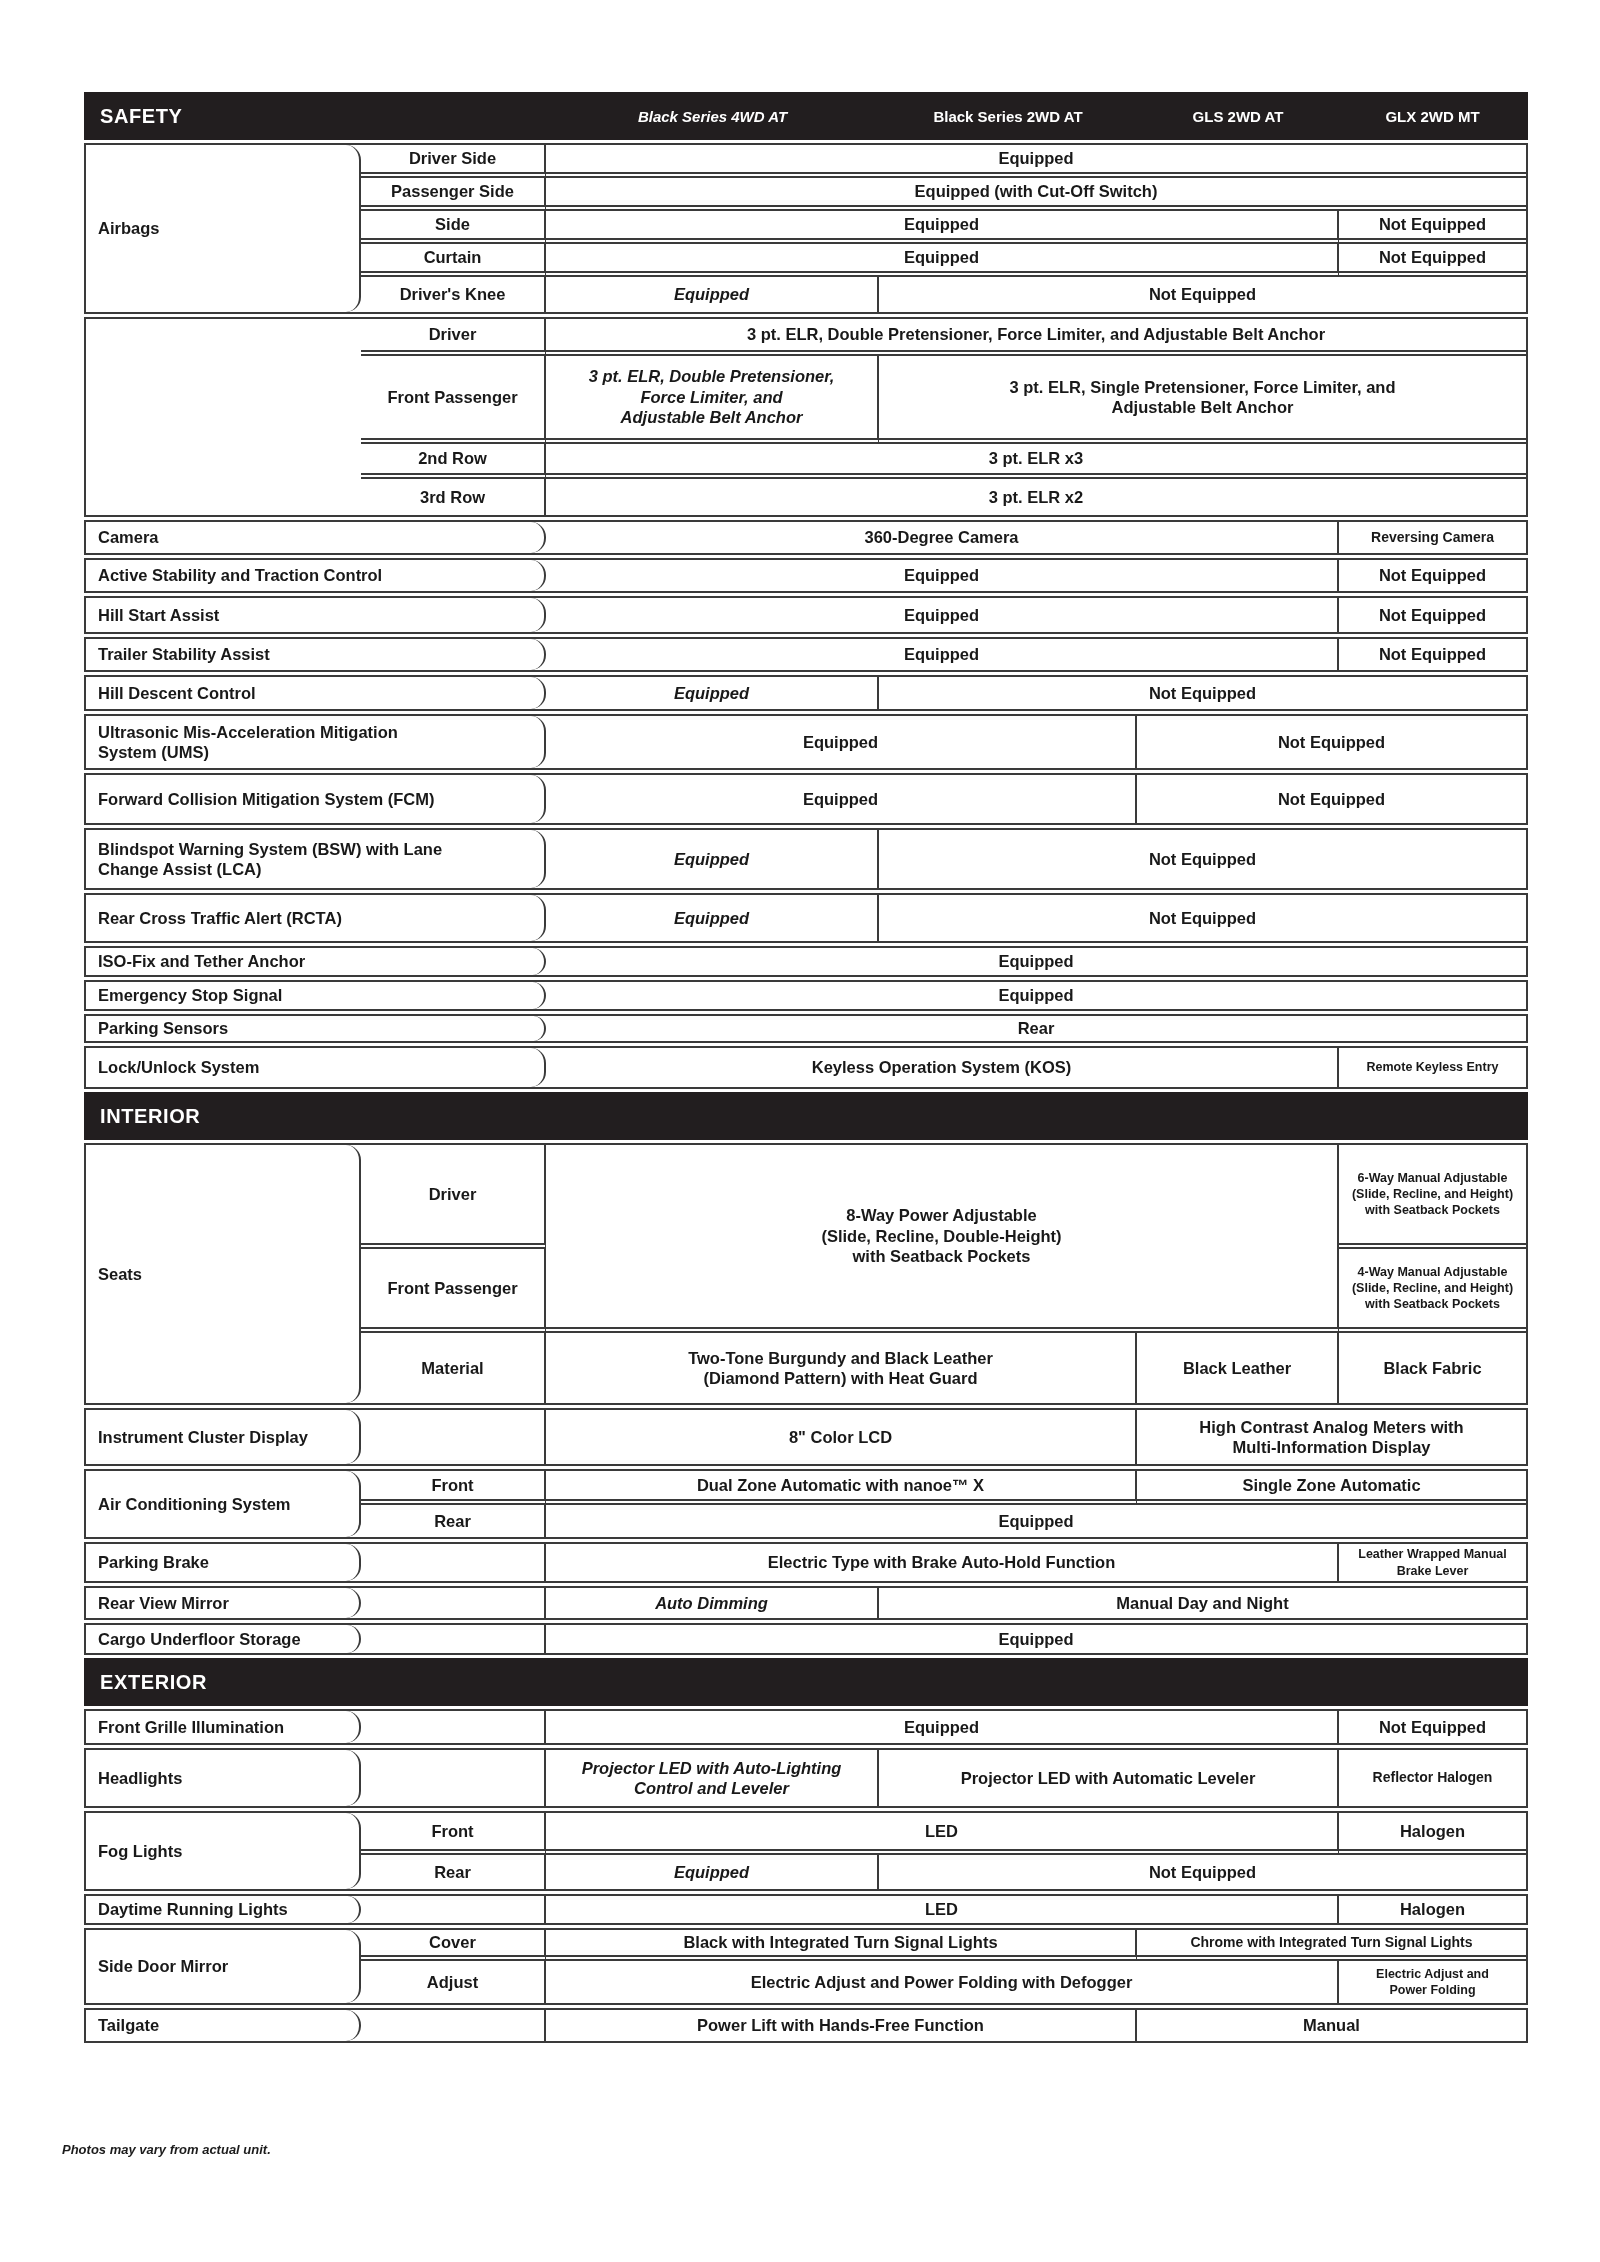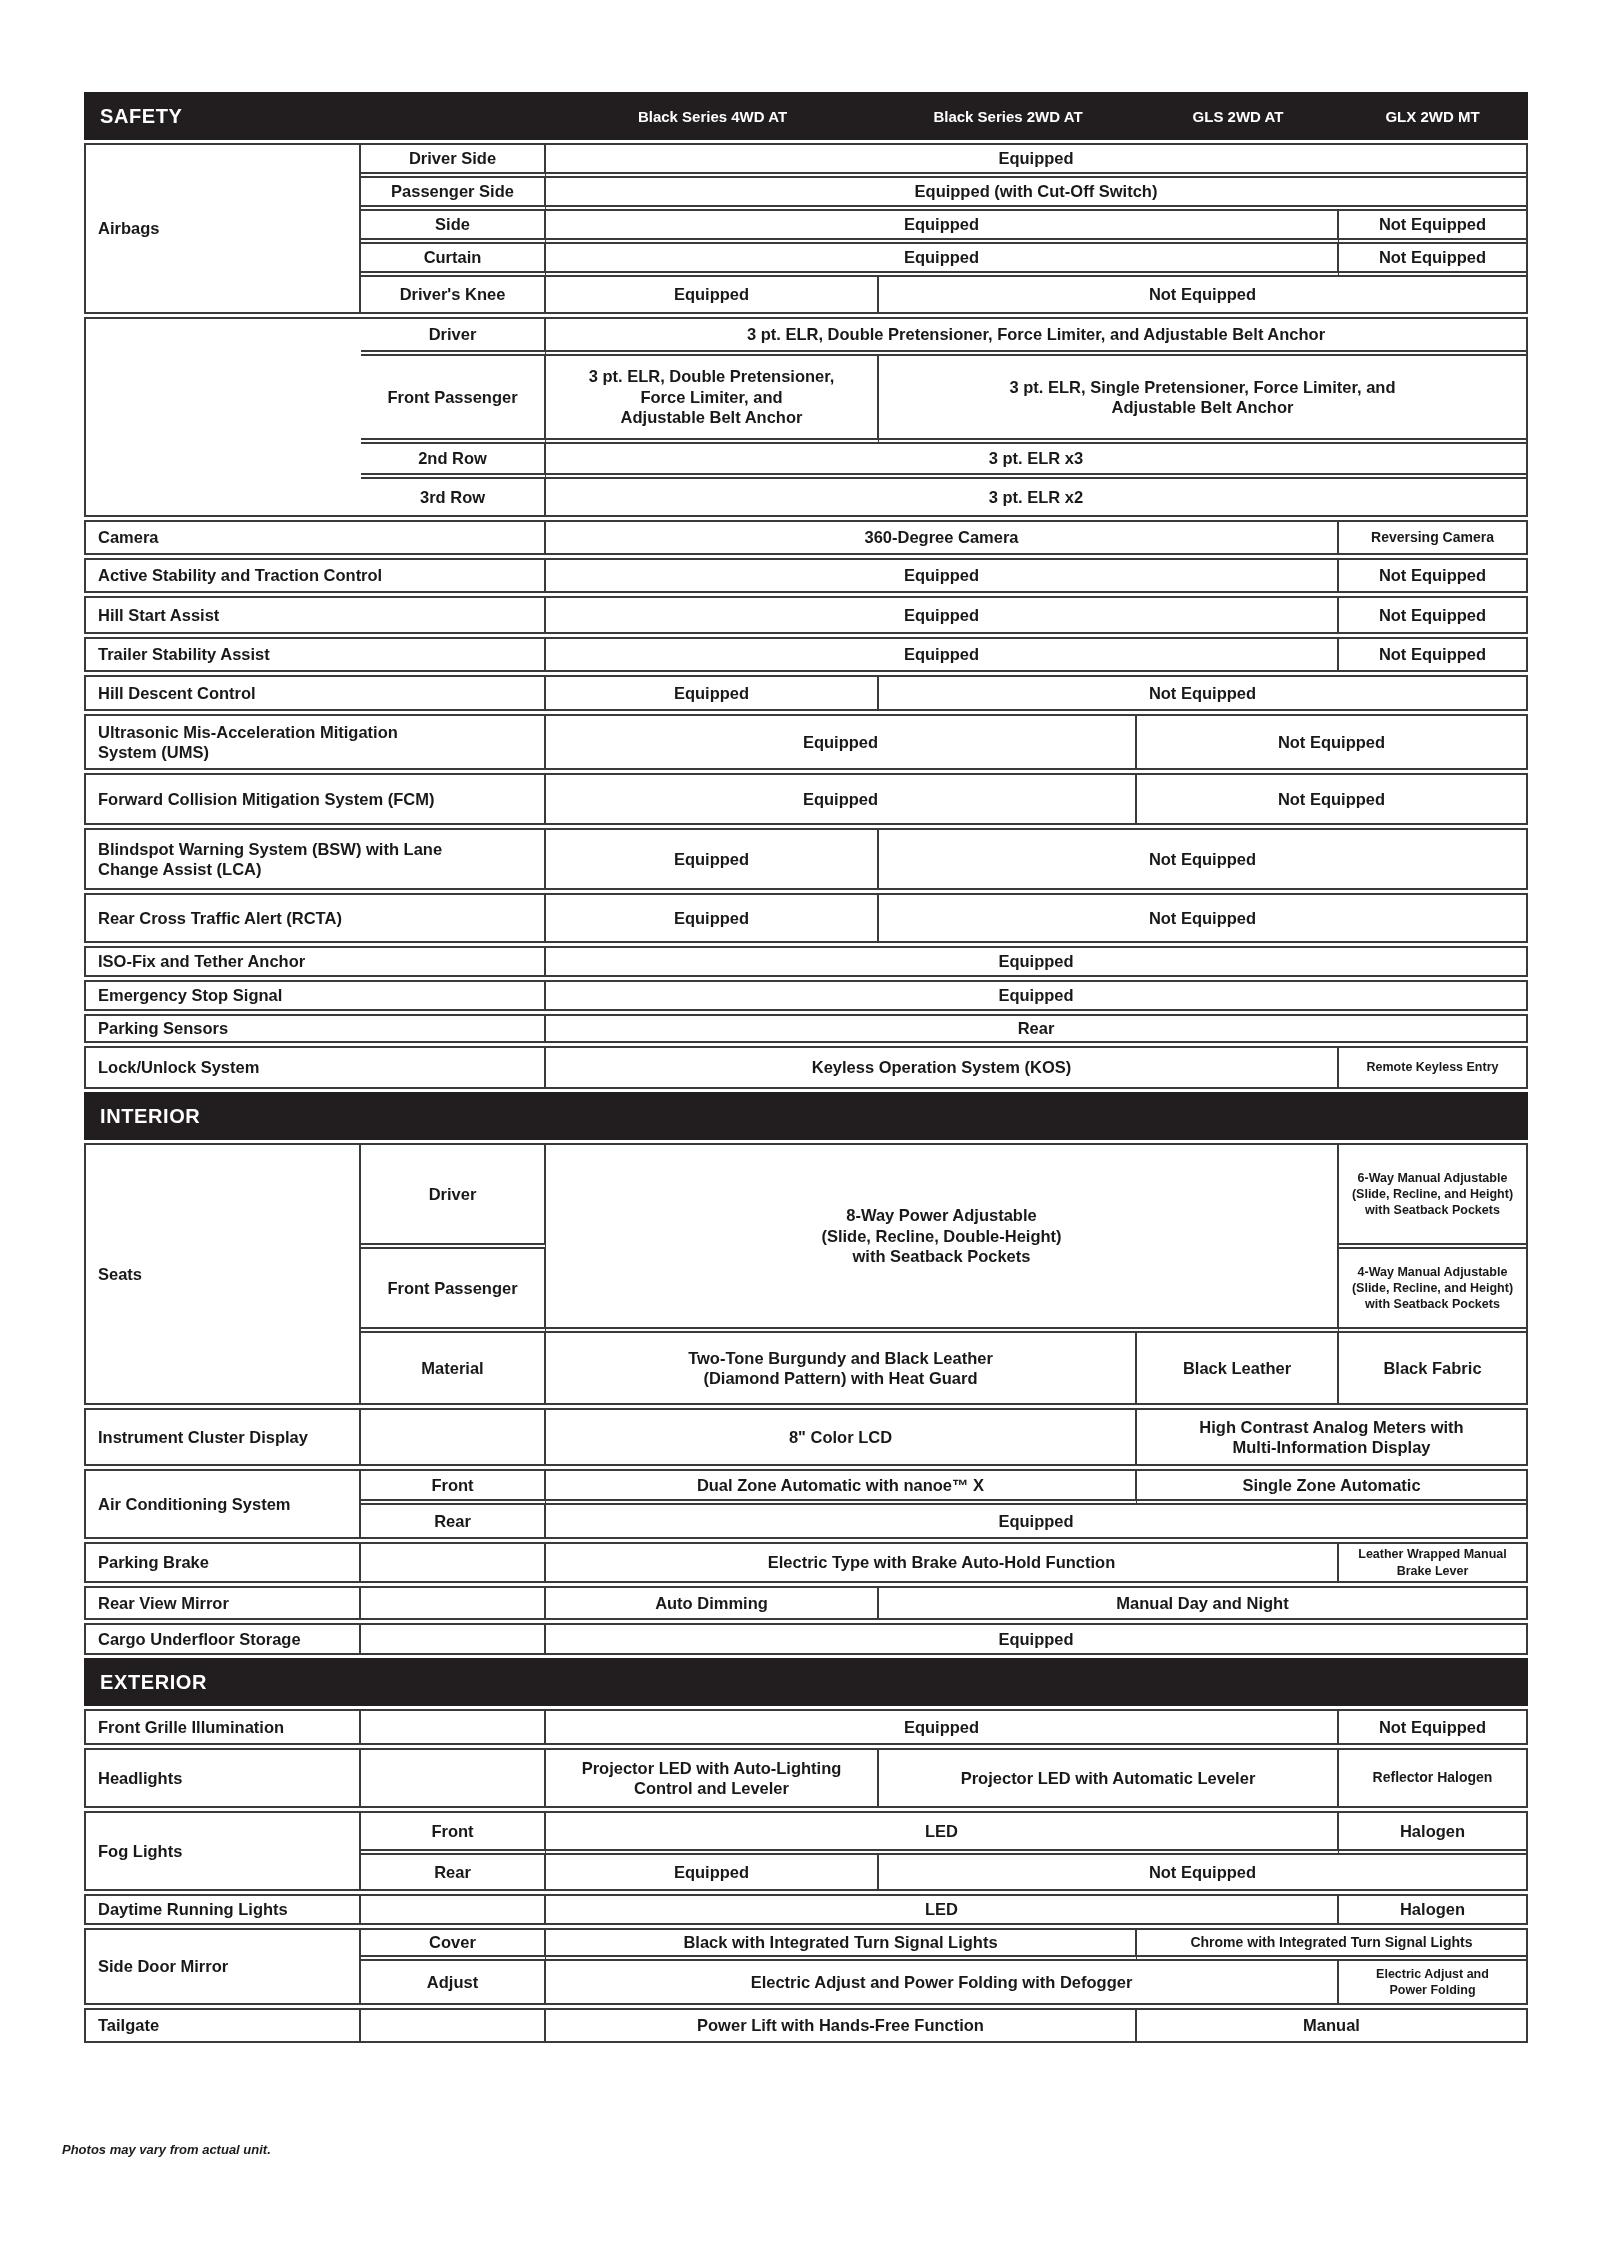--- a/index.html
+++ b/index.html
@@ -18,31 +18,31 @@
                letter-spacing: .6px; }
   .bandfull  { grid-column: 1 / span 6; display: flex; align-items: center;
                padding-left: 14px; color: #fff; font-size: 20px; font-weight: 700;
                letter-spacing: .6px; }
   .colhead { display: flex; align-items: center; justify-content: center;
              color: #fff; font-size: 15px; font-weight: 700; text-align: center; }
 
   .c { display: flex; align-items: center; justify-content: center; text-align: center;
        font-size: 16.5px; font-weight: 600; line-height: 1.24; padding: 3px 8px;
        white-space: pre-line; color: #191919; }
-  .lab { justify-content: flex-start; text-align: left; padding-left: 12px; }
+  .lab { justify-content: flex-start; text-align: left; padding-left: 12px; border-radius: 15px; }
   .sm  { font-size: 12.5px; line-height: 1.3; }
   .sm14{ font-size: 14px; }
 
   .br { border-right: 2px solid #3a3a3a; }
   .bb { border-bottom: 6px double #3a3a3a; }
 
   
   .cA { grid-column: 1 / span 2; }
   .c1 { grid-column: 1; } .c2 { grid-column: 2; }
-  .v1 { grid-column: 3; } .v2 { grid-column: 4; }
+  .v1 { grid-column: 3; font-style: italic; } .v2 { grid-column: 4; }
   .v3 { grid-column: 5; } .v4 { grid-column: 6; }
   .v12   { grid-column: 3 / span 2; }
   .v123  { grid-column: 3 / span 3; }
   .v1234 { grid-column: 3 / span 4; }
   .v234  { grid-column: 4 / span 3; }
   .v34   { grid-column: 5 / span 2; }
 
   .footer { position: absolute; left: 62px; top: 2140px; font-style: italic;
             font-size: 13px; font-weight: 600; color: #1c1c1c; line-height: 1.55; }
 </style>

